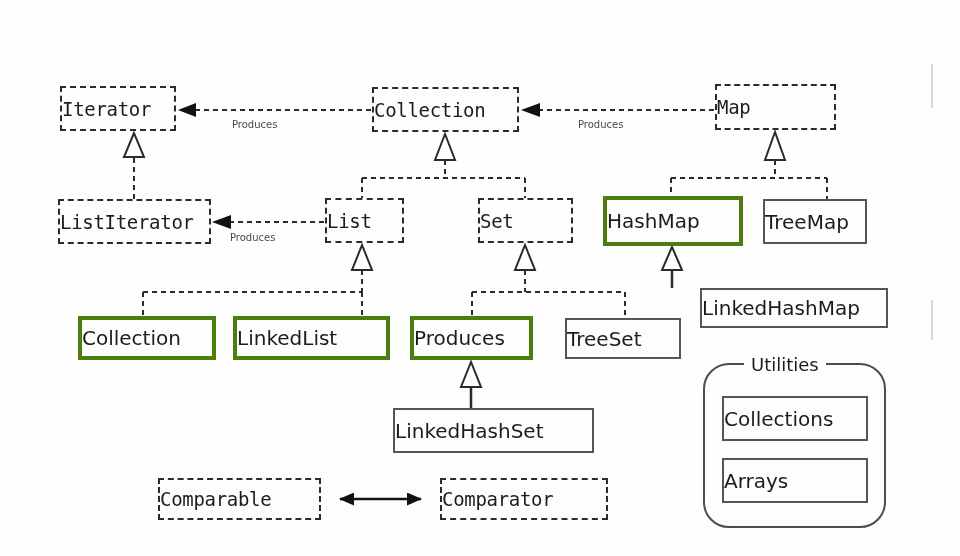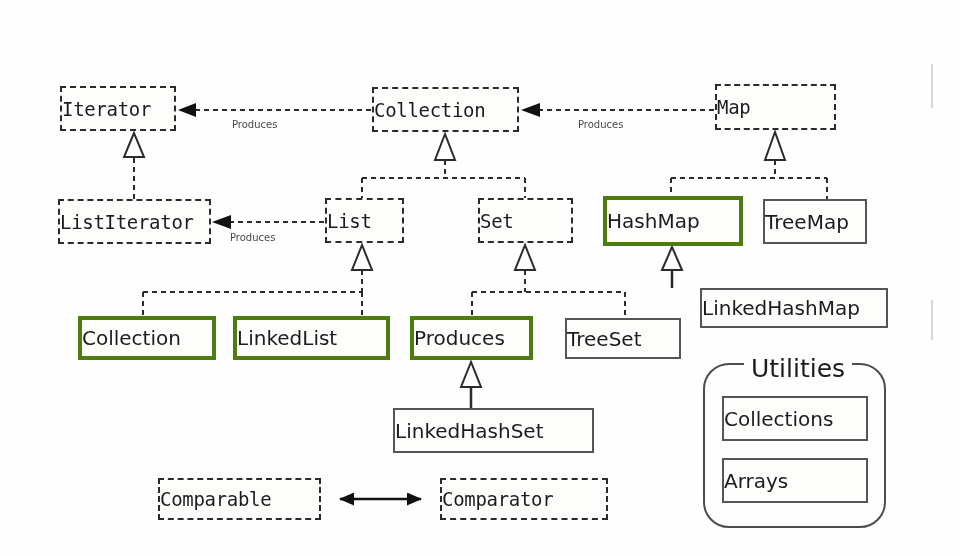--- a/index.html
+++ b/index.html
@@ -67,21 +67,21 @@
   .group-frame {
     position: absolute;
     box-sizing: border-box;
     border: 2px solid #4d4d4d;
     border-radius: 26px;
     background: transparent;
     z-index: 2;
   }
   .group-title {
     position: absolute;
-    font-size: 25px;
+    font-size: 18px;
     color: #1c1c1c;
     background: #fefefe;
     padding: 0 7px;
     white-space: nowrap;
     z-index: 5;
   }
 
   
   .edge-artifact {
     position: absolute;

